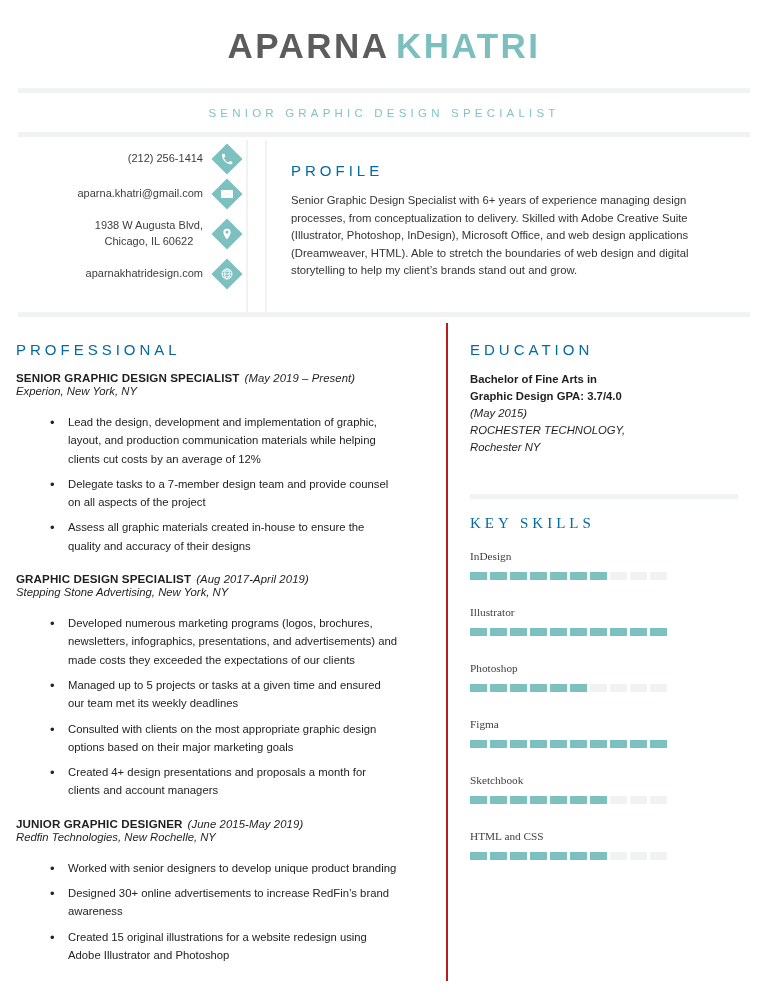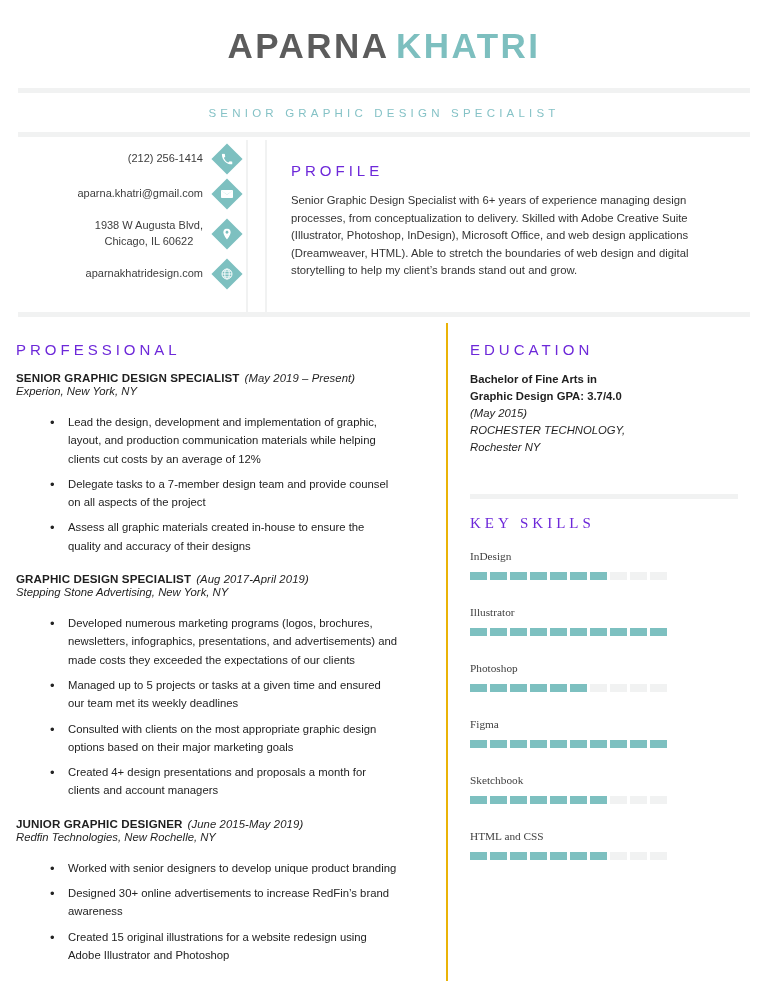--- a/index.html
+++ b/index.html
@@ -90,21 +90,21 @@
     position: relative;
   }
   .diamond svg {
     position: absolute;
     top: 50%;
     left: 50%;
     transform: translate(-50%, -50%) rotate(-45deg);
   }
 
   .sec-title {
-    color: #6d28d9;
+    color: #0369a1;
     font-size: 15px;
     letter-spacing: 4px;
     font-weight: normal;
     margin: 0 0 13px 0;
   }
   .profile-text {
     font-size: 11.3px;
     line-height: 1.56;
     color: #343434;
   }
@@ -115,21 +115,21 @@
     margin-top: 6px;
   }
   .left-col {
     width: 446px;
     box-sizing: border-box;
     padding: 18px 30px 0 16px;
   }
   .right-col {
     flex: 1;
     box-sizing: border-box;
-    border-left: 2px solid #eab308;
+    border-left: 2px solid #b91c1c;
     padding: 18px 26px 0 22px;
     position: relative;
   }
   .right-divider {
     height: 5px;
     background: #f1f2f2;
     margin: 18px 4px 0 0;
   }
 
   .job { margin-bottom: 17px; }

